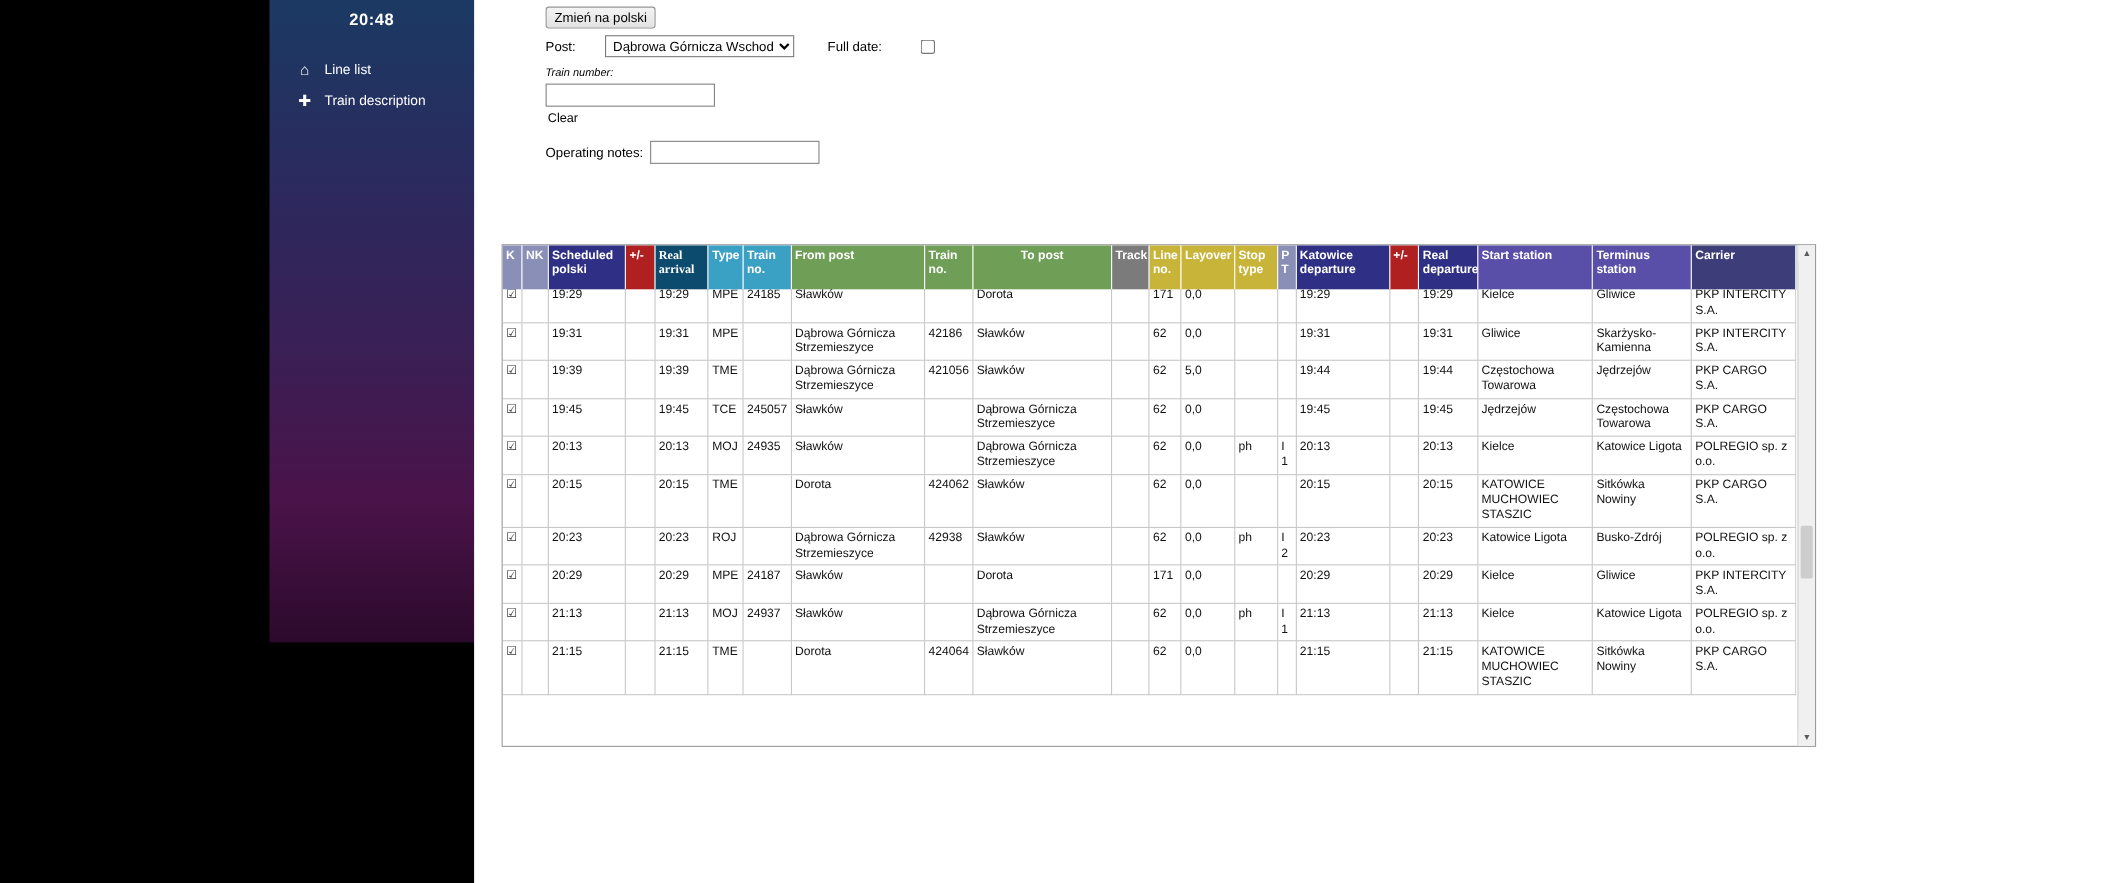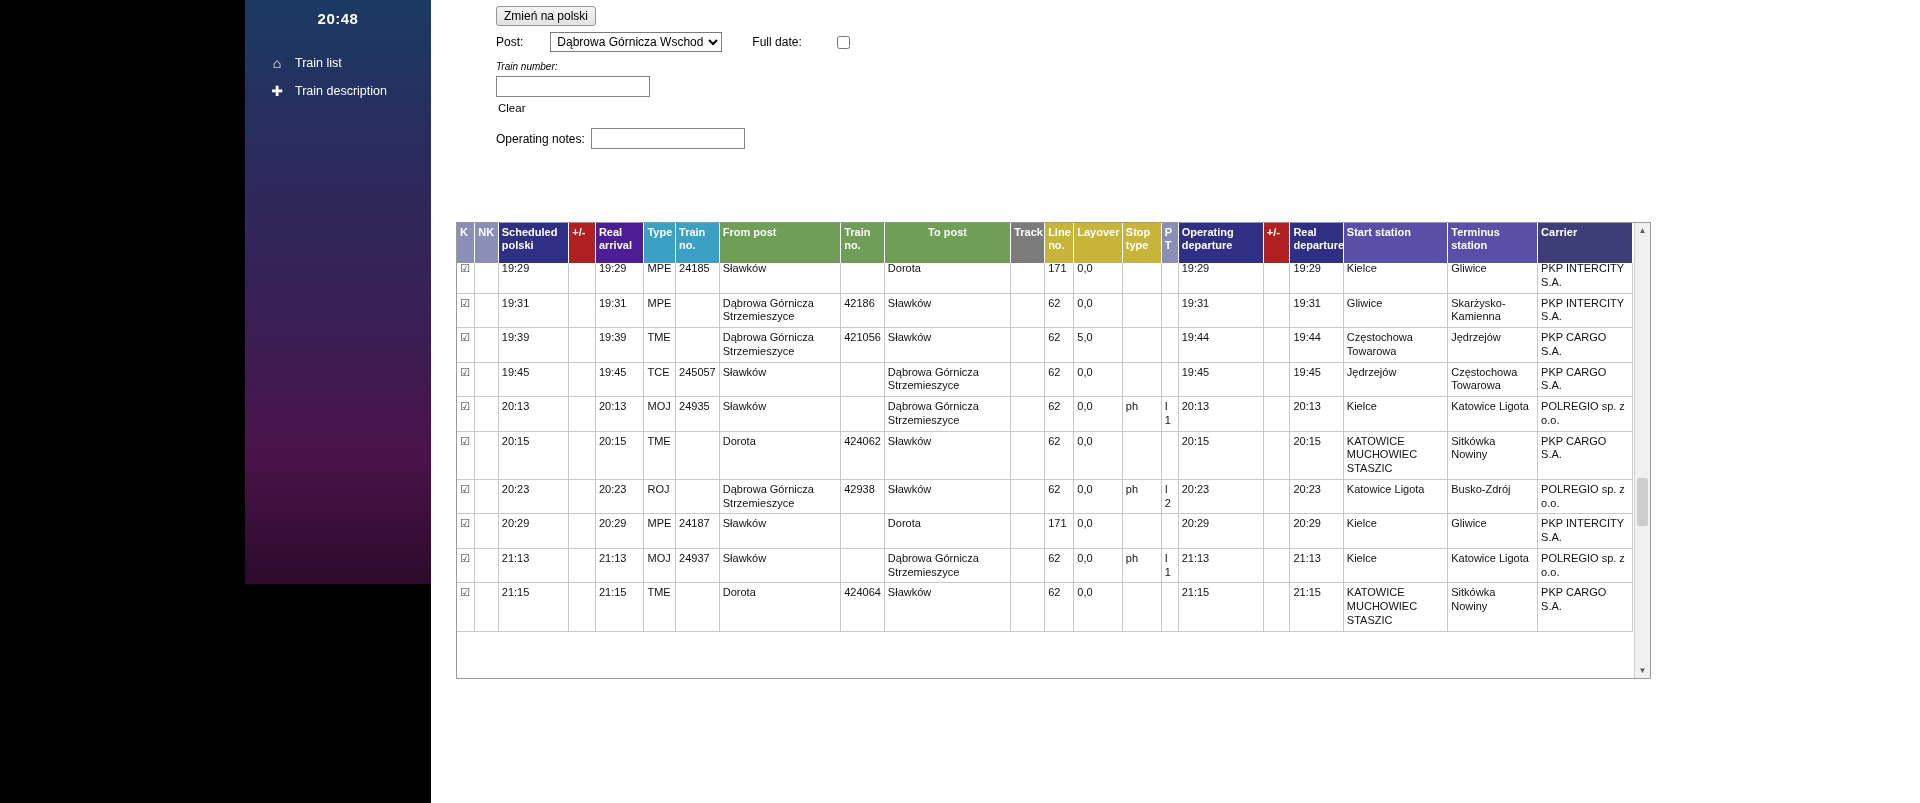--- a/index.html
+++ b/index.html
@@ -185,21 +185,21 @@
 </head>
 <body>
 
 <div id="root">
 
   <div id="sidebar">
     <div class="clock">20:48</div>
     <div class="nav">
       <div class="nav-item">
         <span class="ico">⌂</span>
-        <span>Train list</span>
+        <span>Line list</span>
       </div>
       <div class="nav-item">
         <span class="ico">✚</span>
         <span>Train description</span>
       </div>
     </div>
   </div>
 
   <div id="app">
 
@@ -253,32 +253,32 @@
               <col style="width: 86px;">
               <col style="width: 74px;">
               <col style="width: 78px;">
             </colgroup>
           <thead>
               <tr id="head-row">
                 <th style="background: rgb(138, 143, 184);">K</th>
                 <th style="background: rgb(138, 143, 184); text-align: center;">NK</th>
                 <th style="background: rgb(47, 47, 134);">Scheduled polski</th>
                 <th style="background: rgb(176, 32, 32);">+/-</th>
-                <th style="background: #4c1d95;">Real arrival</th>
+                <th style="background: #0c4a6e; font-family: Liberation Serif, serif;">Real arrival</th>
                 <th style="background: rgb(58, 160, 196);">Type</th>
                 <th style="background: rgb(58, 160, 196);">Train no.</th>
                 <th style="background: rgb(111, 158, 87);">From post</th>
                 <th style="background: rgb(111, 158, 87);">Train no.</th>
                 <th style="background: rgb(111, 158, 87); text-align: center;">To post</th>
                 <th style="background: rgb(123, 123, 123);">Track</th>
                 <th style="background: rgb(201, 180, 58);">Line no.</th>
                 <th style="background: rgb(201, 180, 58);">Layover</th>
                 <th style="background: rgb(201, 180, 58);">Stop type</th>
                 <th style="background: rgb(138, 143, 184);">P T</th>
-                <th style="background: rgb(47, 47, 134);">Operating departure</th>
+                <th style="background: rgb(47, 47, 134);">Katowice departure</th>
                 <th style="background: rgb(176, 32, 32);">+/-</th>
                 <th style="background: rgb(47, 47, 134);">Real departure</th>
                 <th style="background: rgb(90, 79, 168);">Start station</th>
                 <th style="background: rgb(90, 79, 168);">Terminus station</th>
                 <th style="background: rgb(61, 61, 122);">Carrier</th>
               </tr>
             </thead>
         </table>
       </div>
       <div class="tbody-holder">

